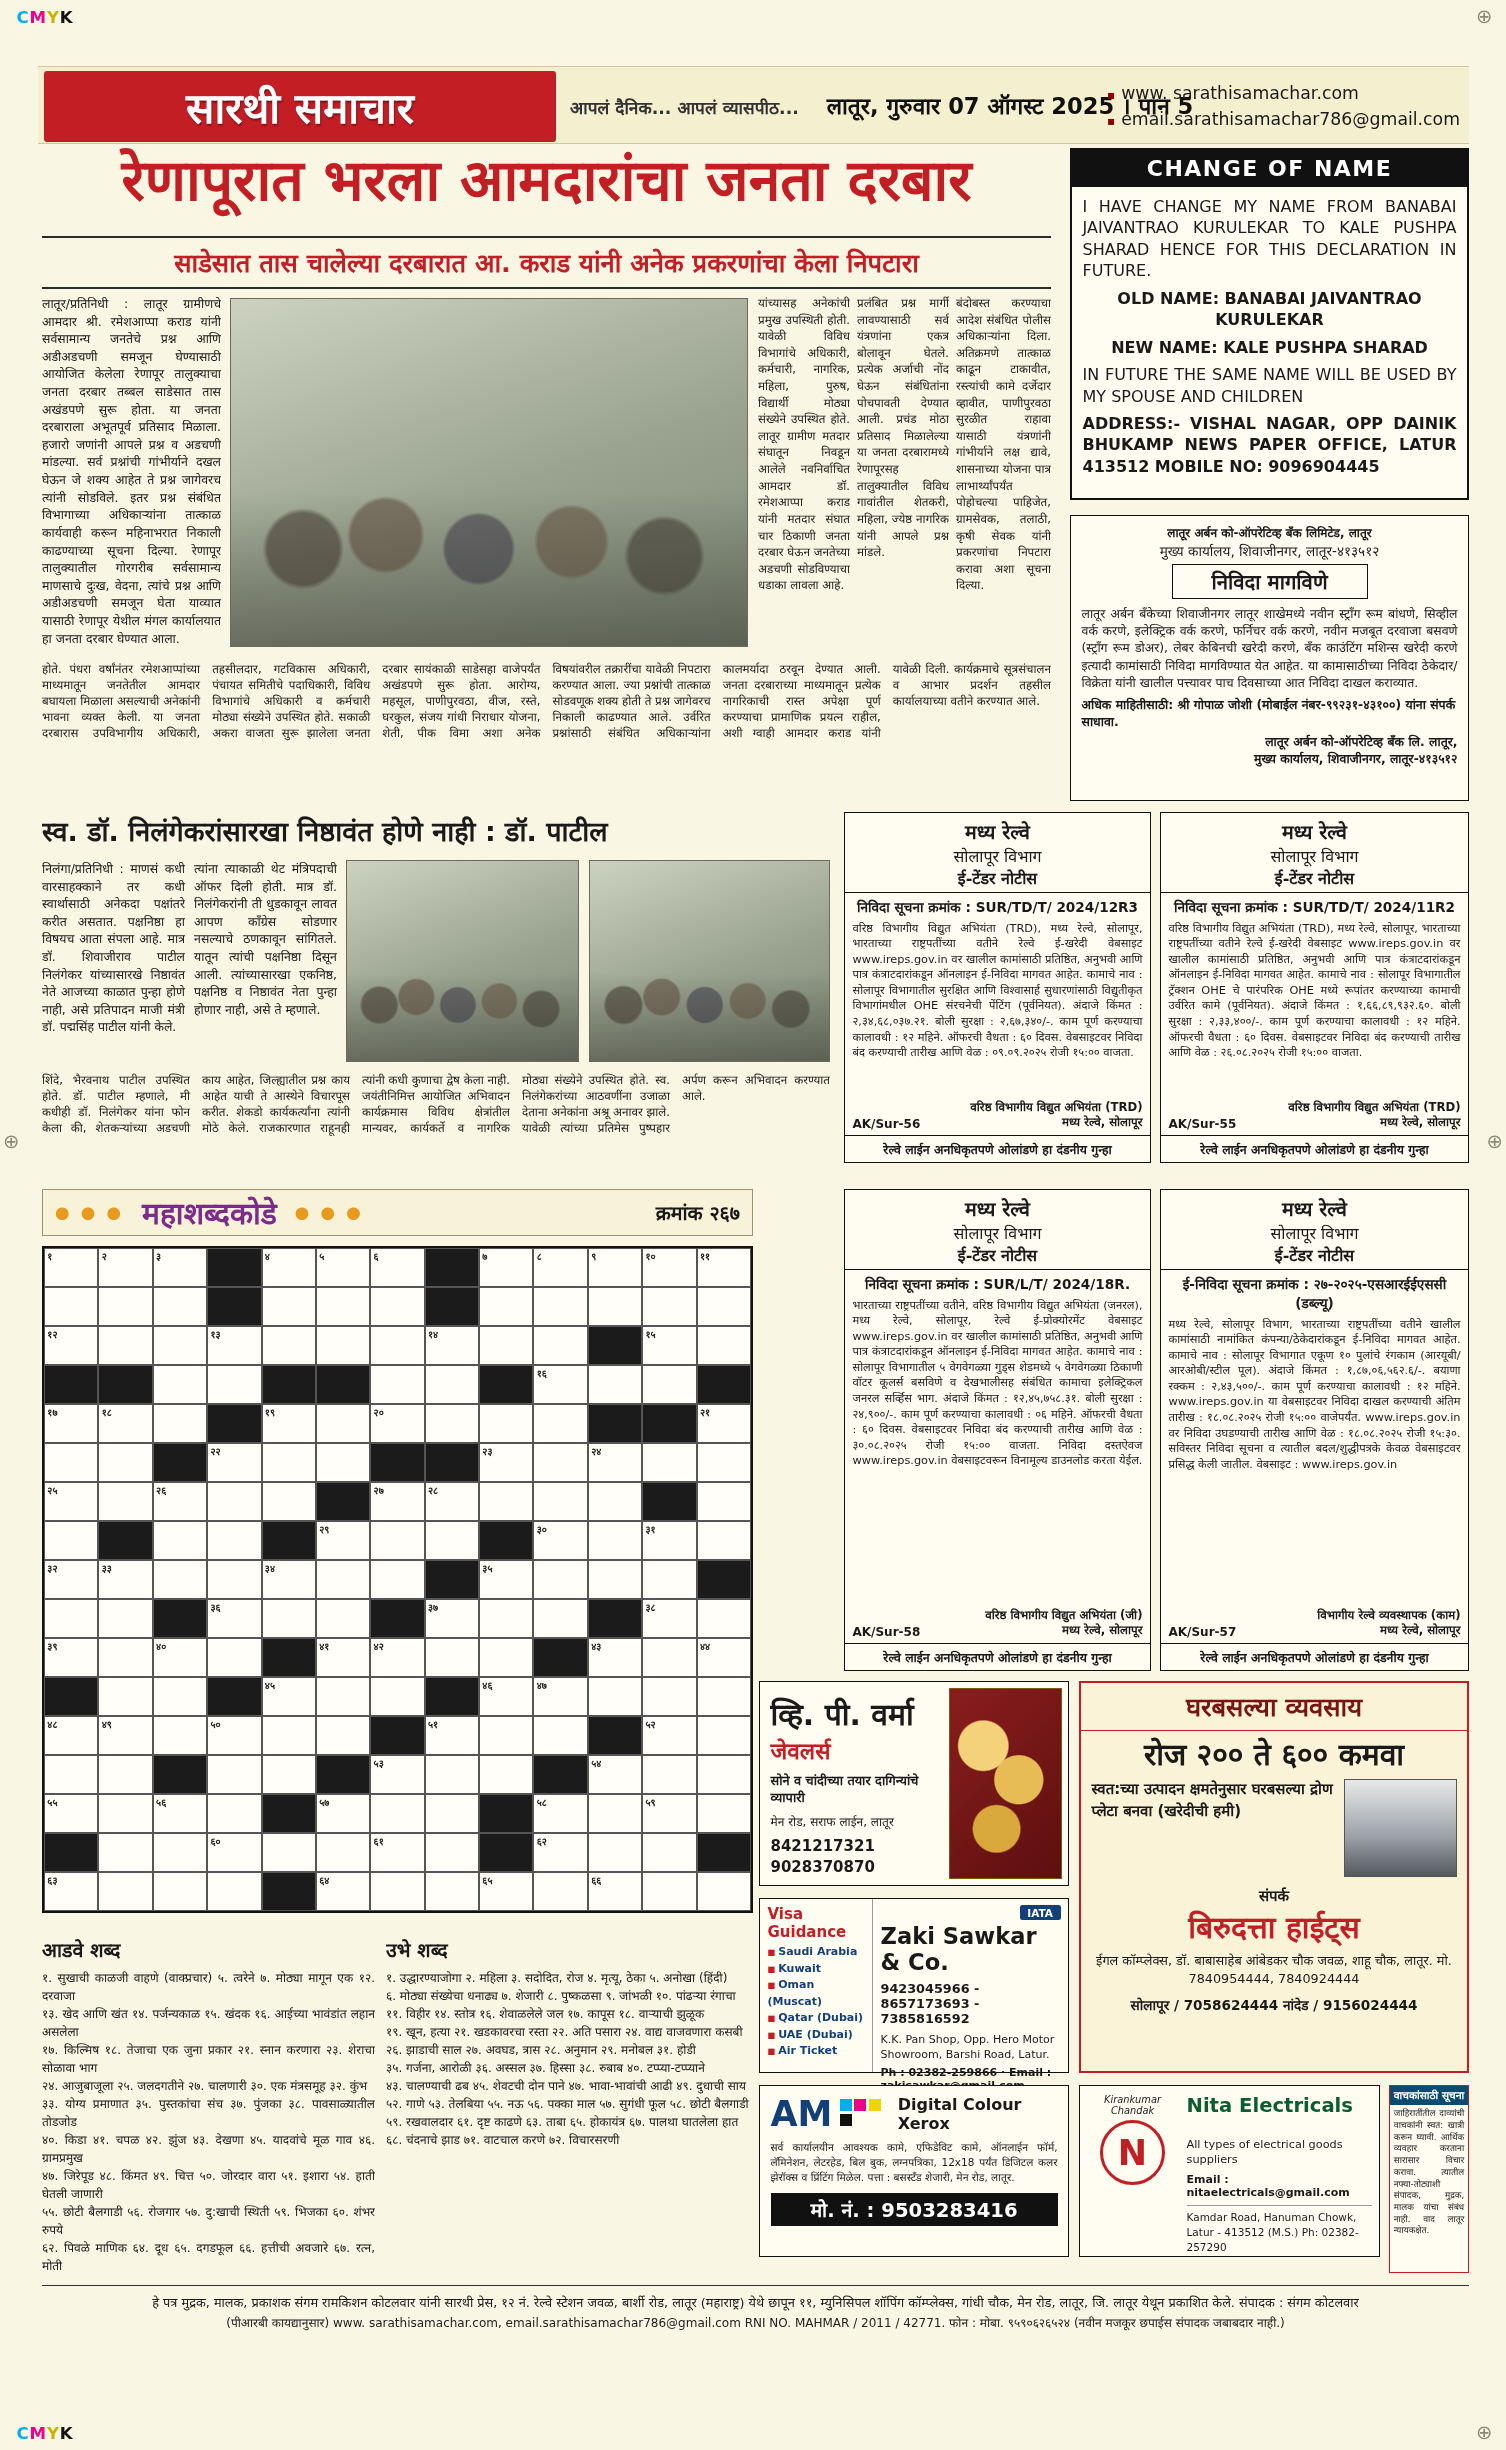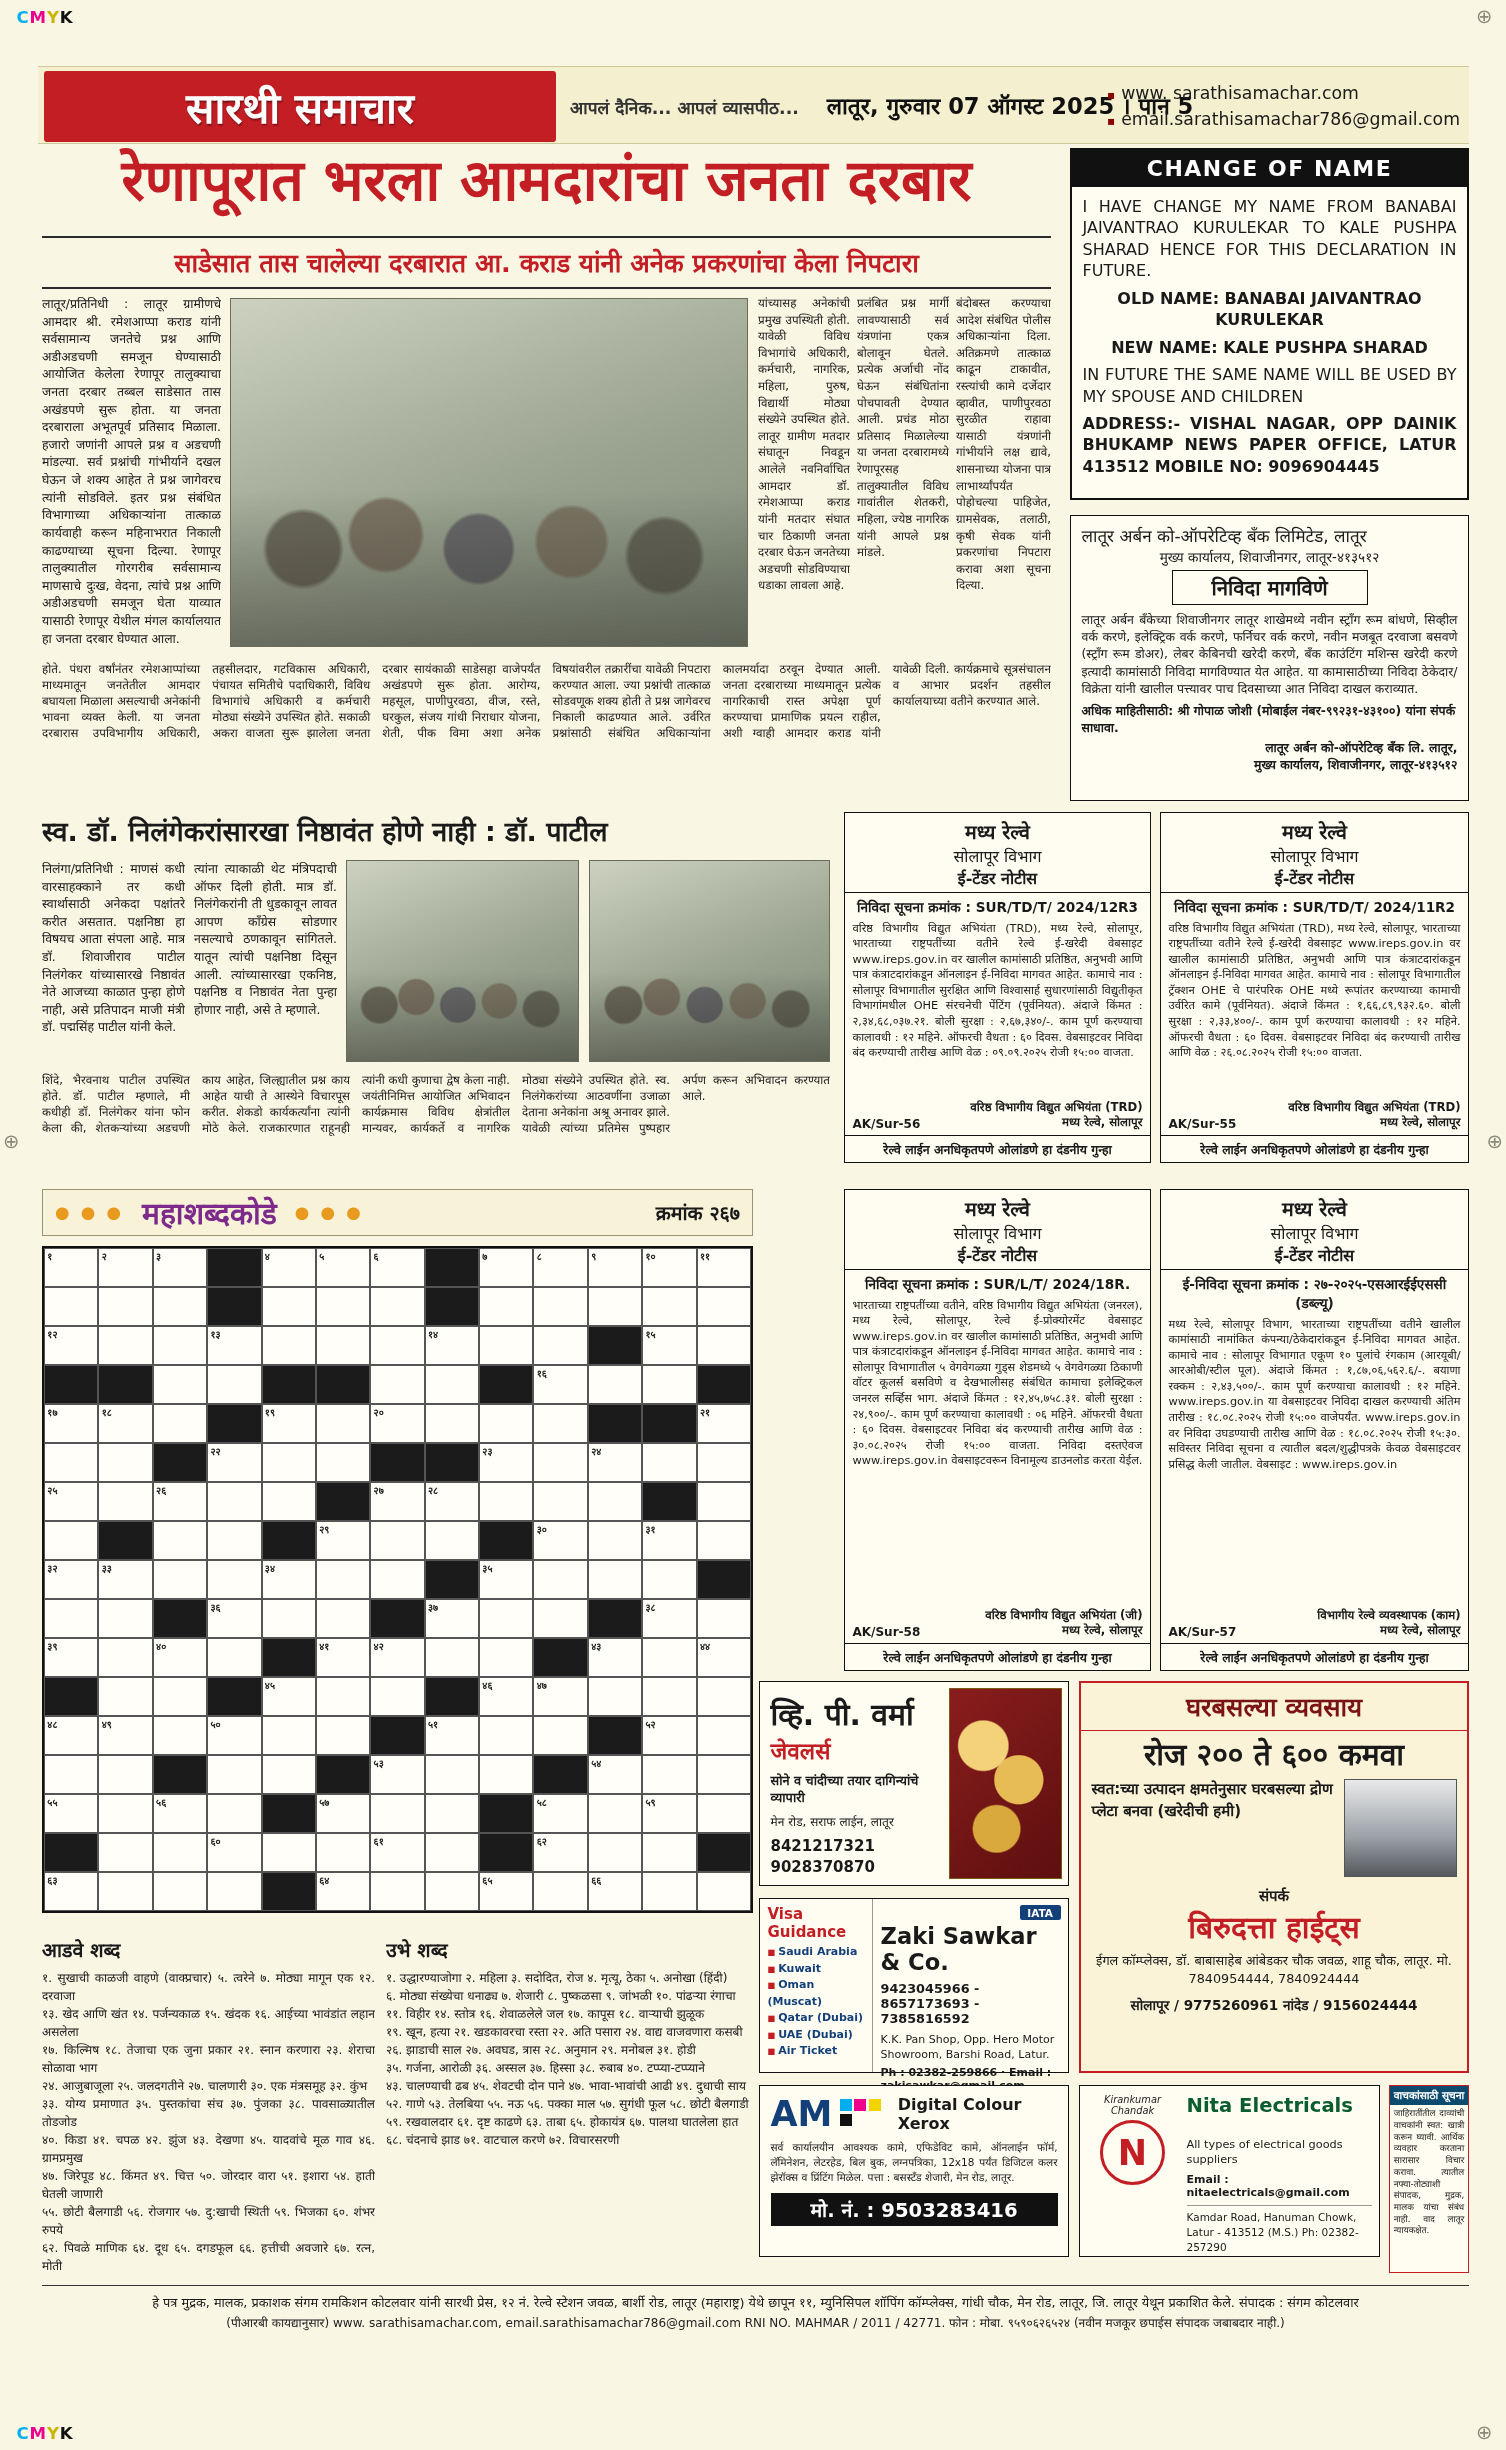--- a/index.html
+++ b/index.html
@@ -60,21 +60,21 @@
 
   
   .change-box { left:1070px; top:148px; width:399px; height:352px; border:2.3px solid #111; background:#fffdf2; }
   .change-hd { background:#111; color:#fff; text-align:center; font-size:22px; font-weight:bold;
     letter-spacing:1.5px; padding:6px 0; }
   .change-bd { padding:9px 10.5px; font-size:16px; line-height:1.34; }
   .change-bd p { margin-bottom:6px; }
 
   
   .bank-box { left:1070px; top:515px; width:399px; height:286px; border:1.5px solid #111; background:#fffdf2; padding:7.5px 10.5px; }
-  .bank-org { font-size:17px; font-weight:normal; }
+  .bank-org { text-align:center; font-size:12px; font-weight:bold; }
   .bank-off { text-align:center; font-size:13.6px; margin-bottom:4.5px; }
   .bank-title { display:block; width:196px; margin:3px auto 6px; border:1.5px solid #111;
     text-align:center; font-size:20.3px; font-weight:bold; padding:2.3px 0; }
   .bank-body { font-size:12.4px; line-height:1.4; }
   .bank-contact { font-size:12.4px; font-weight:bold; margin-top:4.5px; }
   .bank-sign { text-align:right; font-size:12.4px; font-weight:bold; margin-top:4.5px; line-height:1.35; }
 
   
   .t-box { border:1.5px solid #111; background:#fffdf2; display:flex; flex-direction:column; }
   .t1 { left:844px; top:812px; width:307px; height:351px; }
@@ -758,21 +758,21 @@
 <div class="abs ghar">
   <div class="ghar-title">घरबसल्या व्यवसाय</div>
   <div class="ghar-earn"><span>रोज २०० ते</span> <span>६०० कमवा</span></div>
   <div class="ghar-row">
     <div class="ghar-body">स्वत:च्या उत्पादन क्षमतेनुसार घरबसल्या द्रोण प्लेटा बनवा (खरेदीची हमी)</div>
     <div class="machine"></div>
   </div>
   <div class="ghar-contact">संपर्क</div>
   <div class="ghar-brand">बिरुदत्ता हाईट्स</div>
   <div class="ghar-addr">ईगल कॉम्प्लेक्स, डॉ. बाबासाहेब आंबेडकर चौक जवळ, शाहू चौक, लातूर. मो. 7840954444, 7840924444</div>
-  <div class="ghar-city">सोलापूर / 9775260961    नांदेड / 9156024444</div>
+  <div class="ghar-city">सोलापूर / 7058624444    नांदेड / 9156024444</div>
 </div>
 
 <div class="abs ad nita">
   <div class="nita-logo-wrap">
     <div class="nita-person">Kirankumar Chandak</div>
     <div class="nita-circle">N</div>
   </div>
   <div class="nita-main">
     <div class="nita-name">Nita Electricals</div>
     <div class="nita-body">All types of electrical goods suppliers</div>

